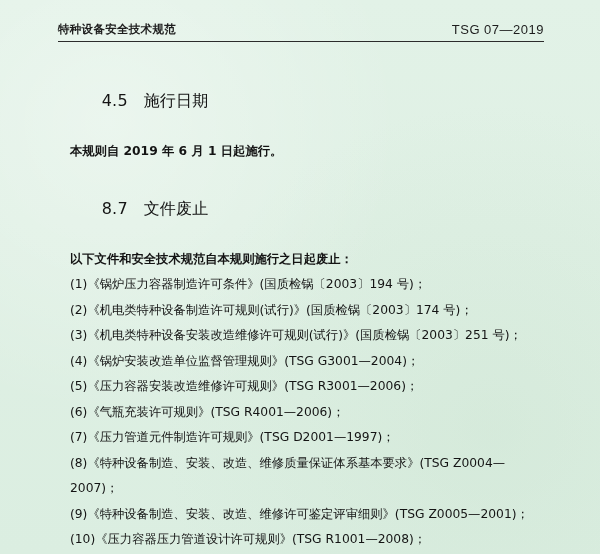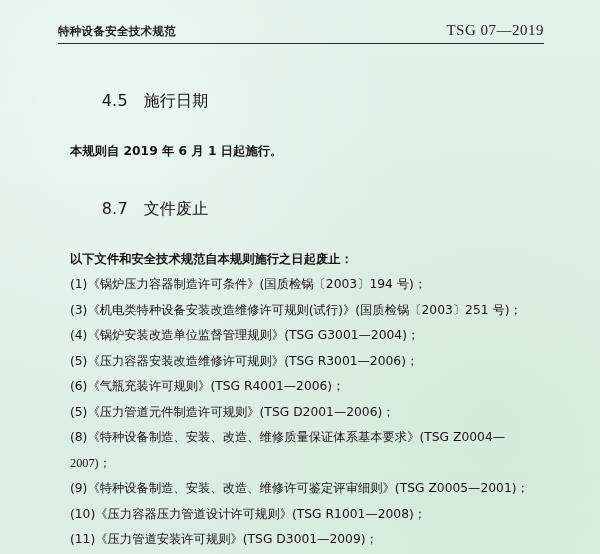--- a/index.html
+++ b/index.html
@@ -35,22 +35,22 @@
     color: #1d1d1d;
     padding-bottom: 4px;
     border-bottom: 1.4px solid #2c2c2c;
     letter-spacing: 0.3px;
   }
   .header-left {
     font-weight: bold;
     font-family: "DejaVu Sans", "Liberation Sans", sans-serif;
   }
   .header-right {
-    font-family: Liberation Serif, serif;
-    font-size: 15px;
+    font-family: Liberation Sans, sans-serif;
+    font-size: 13px;
     letter-spacing: 0.5px;
   }
   
   .content {
     position: absolute;
     left: 70px;
     top: 56px;
     width: 462px;
     color: #141414;
     font-size: 12.3px;
@@ -69,21 +69,20 @@
     text-indent: 0;
     white-space: normal;
     font-weight: bold;
   }
   .list-line {
     margin: 0;
     white-space: normal;
   }
   .list-line.cont {
     margin: 0;
-    font-family: Liberation Serif, serif;
   }
   
   .stamp {
     position: absolute;
     right: 10px;
     bottom: 4px;
     width: 210px;
     height: 190px;
     pointer-events: none;
     opacity: 0.42;
@@ -119,25 +118,26 @@
       <span>4.5</span><span>&nbsp;&nbsp;&nbsp;</span><span>施行日期</span>
     </div>
     <p class="para">本规则自 2019 年 6 月 1 日起施行。</p>
 
     <div class="sec-head">
       <span>8.7</span><span>&nbsp;&nbsp;&nbsp;</span><span>文件废止</span>
     </div>
     <p class="para">以下文件和安全技术规范自本规则施行之日起废止：</p>
 
     <p class="list-line">(1)《锅炉压力容器制造许可条件》(国质检锅〔2003〕194 号)；</p>
+    <p class="list-line">(2)《机电类特种设备制造许可规则(试行)》(国质检锅〔2003〕174 号)；</p>
     <p class="list-line">(3)《机电类特种设备安装改造维修许可规则(试行)》(国质检锅〔2003〕251 号)；</p>
     <p class="list-line">(4)《锅炉安装改造单位监督管理规则》(TSG G3001—2004)；</p>
     <p class="list-line">(5)《压力容器安装改造维修许可规则》(TSG R3001—2006)；</p>
     <p class="list-line">(6)《气瓶充装许可规则》(TSG R4001—2006)；</p>
-    <p class="list-line">(5)《压力管道元件制造许可规则》(TSG D2001—2006)；</p>
+    <p class="list-line">(7)《压力管道元件制造许可规则》(TSG D2001—1997)；</p>
     <p class="list-line">(8)《特种设备制造、安装、改造、维修质量保证体系基本要求》(TSG Z0004—</p>
     <p class="list-line cont">2007)；</p>
     <p class="list-line">(9)《特种设备制造、安装、改造、维修许可鉴定评审细则》(TSG Z0005—2001)；</p>
     <p class="list-line">(10)《压力容器压力管道设计许可规则》(TSG R1001—2008)；</p>
     <p class="list-line">(11)《压力管道安装许可规则》(TSG D3001—2009)；</p>
 
   </div>
 
 </div>
 

